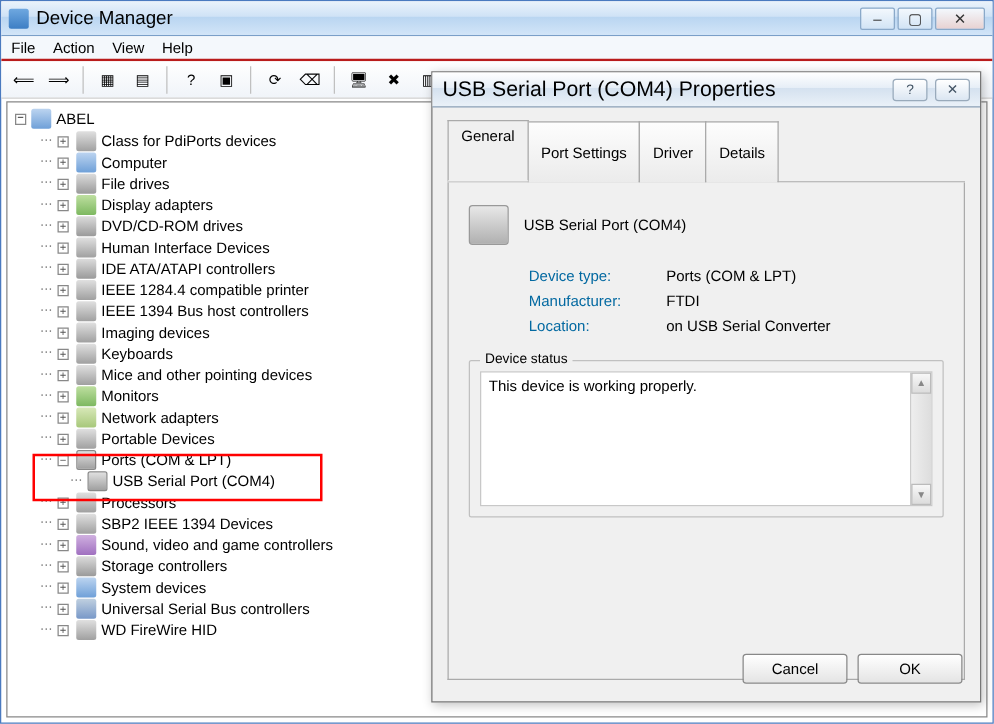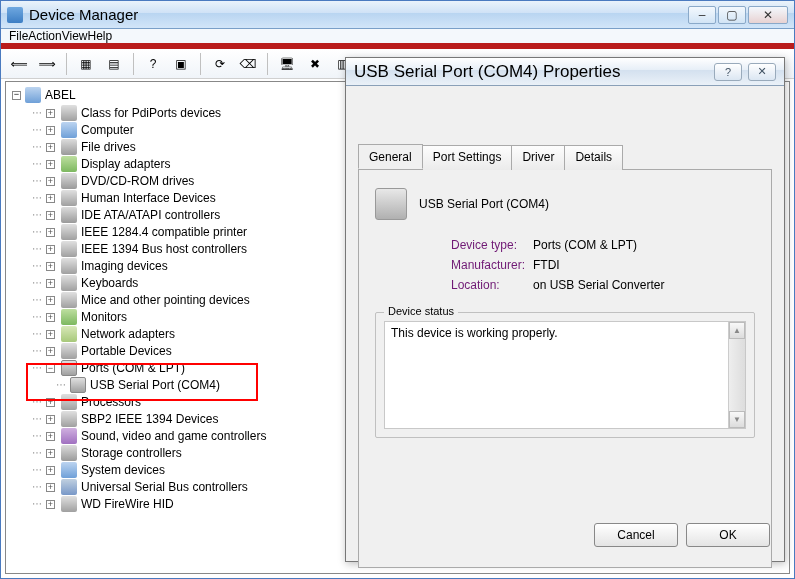--- a/index.html
+++ b/index.html
@@ -9,21 +9,21 @@
   .titlebar {
     height: 28px; background: linear-gradient(#eaf3fb, #cfe2f6 45%, #b9d5f1 46%, #d2e5f8);
     border-bottom: 1px solid #7a9fc8; display: flex; align-items: center; padding: 0 6px;
   }
   .titlebar-icon { width: 16px; height: 16px; margin-right: 6px; background: linear-gradient(#6fa8e0,#3d7ec4); border-radius:2px; }
   .titlebar-text { font-size: 15px; color: #000; }
   .titlebar-buttons { margin-left: auto; display: flex; gap: 2px; }
   .titlebar-btn { width: 28px; height: 18px; border: 1px solid #8aa9c9; background: linear-gradient(#f3f8fd,#d2e4f5); border-radius: 2px; display:flex;align-items:center;justify-content:center; color:#333;}
   .titlebar-btn.close { width: 40px; background: linear-gradient(#f3f8fd,#e8d2d2); }
   
-  .menubar { height: 20px; display: flex; align-items: center; padding: 0 8px; background:#f4f8fc; border-bottom:6px solid #b91c1c;}
+  .menubar { height: 20px; display: flex; align-items: center; padding: 0 8px; gap: 14px; background:#f4f8fc; border-bottom:2px solid #b91c1c;}
   .menubar span { color:#000; }
   
   .toolbar { height: 30px; display:flex; align-items:center; padding:0 6px; gap:4px; border-bottom:1px solid #d0d0d0; background:linear-gradient(#fff,#f0f4f9);}
   .tb-btn { width:24px; height:24px; display:flex; align-items:center; justify-content:center; border:1px solid transparent; border-radius:3px;}
   .tb-sep { width:1px; height:22px; background:#c0c0c0; margin:0 3px;}
   
   .content { position: absolute; top: 80px; left: 4px; right: 4px; bottom: 4px; background:#fff; border:1px solid #888; overflow:hidden;}
   
   .tree { padding: 4px 0 4px 6px; line-height: 1.55; color:#000; }
   .tree-root-row { display:flex; align-items:center; gap:4px; }
@@ -53,30 +53,30 @@
     height: 28px; background: linear-gradient(#fff,#e6eef7 45%,#d4e1ef 46%,#eaf1f8);
     border-bottom:1px solid #8aa0b8; display:flex; align-items:center; padding:0 8px;
   }
   .dialog-title-text { font-size:17px; }
   .dialog-btns { margin-left:auto; display:flex; gap:6px;}
   .dlg-hbtn { width: 28px; height:18px; border:1px solid #9ab; background:linear-gradient(#fff,#dbe6f2); border-radius:3px; display:flex;align-items:center;justify-content:center; font-size:11px; color:#456;}
   
   .dialog-body { padding: 10px 12px; position:relative; height: calc(100% - 28px);}
   
   .tabstrip { display:flex; border-bottom:1px solid #aaa; }
-  .tab { padding:4px 10px; border:1px solid #aaa; border-bottom:none; background:linear-gradient(#fdfdfd,#ebebeb); margin-right:-1px; position:relative; top:1px;margin-top:48px;}
+  .tab { padding:17px 10px; border:1px solid #aaa; border-bottom:none; background:linear-gradient(#fdfdfd,#ebebeb); margin-right:-1px; position:relative; top:1px;}
   .tab.active { background:#f0f0f0; border-bottom:1px solid #f0f0f0; top:0; padding-top:5px; z-index:2;}
   
   .tab-content { background:#f0f0f0; border:1px solid #aaa; border-top:none; padding: 18px 16px; height: 398px; position:relative;}
   
   .device-header { display:flex; align-items:center; gap:12px; margin-bottom: 18px;}
   .device-header .bigicon { width:32px; height:32px; background:linear-gradient(#e8e8e8,#b0b0b0); border:1px solid #999; border-radius:3px;}
   
   .info-grid { margin-left: 48px; display:grid; grid-template-columns: 110px auto; row-gap:6px; margin-bottom:20px;}
-  .info-grid .lbl { color:#701a75;margin-left:28px;}
+  .info-grid .lbl { color:#0369a1;}
   .info-grid .val { color:#000;}
   
   .fieldset { border:1px solid #c0c0c0; border-radius:2px; padding:8px; position:relative; margin-top:6px;}
   .fieldset .legend { position:absolute; top:-8px; left:8px; background:#f0f0f0; padding:0 4px; font-size:11px;}
   .status-box { background:#fff; border:1px solid #c8c8c8; height:108px; padding:4px 6px; position:relative;}
   .scrollbar-mock { position:absolute; right:0; top:0; bottom:0; width:17px; background:linear-gradient(90deg,#eee,#ddd); border-left:1px solid #ccc;}
   .scroll-arrow { height:17px; background:linear-gradient(#f8f8f8,#dcdcdc); border:1px solid #bbb; display:flex;align-items:center;justify-content:center; font-size:8px; color:#888;}
   
   .dialog-buttons { position:absolute; right:14px; bottom:14px; display:flex; gap:8px;}
   .push-btn { width:84px; height:24px; border:1px solid #888; background:linear-gradient(#fff,#e4e4e4); border-radius:3px;}

